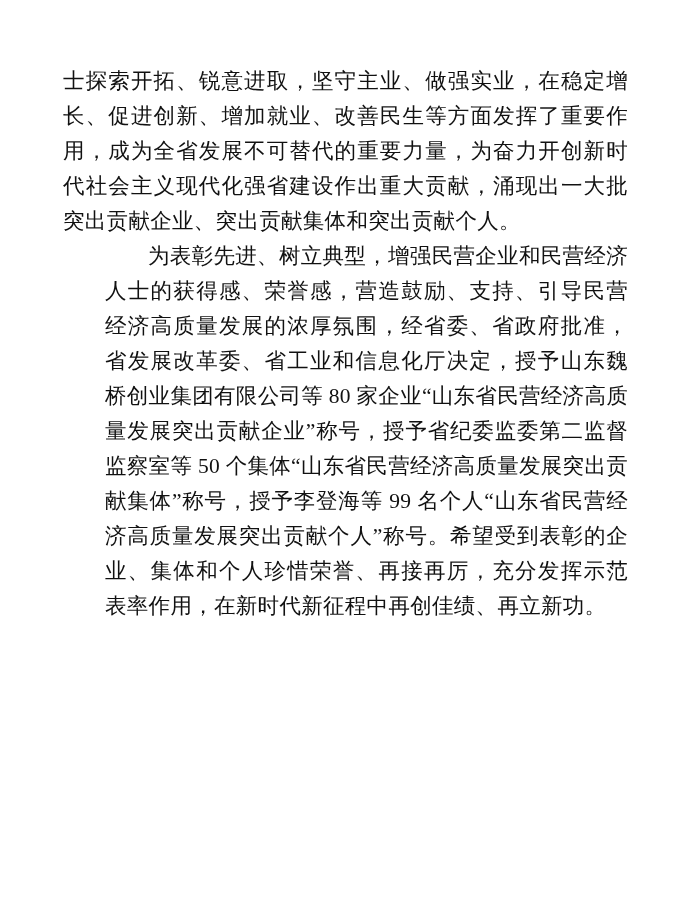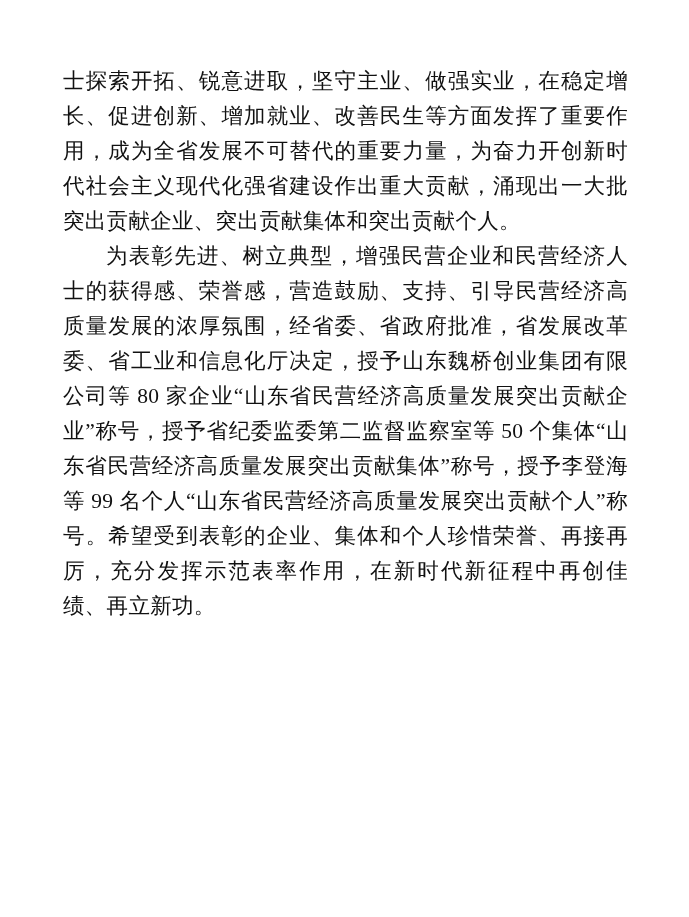--- a/index.html
+++ b/index.html
@@ -26,20 +26,21 @@
     text-align: justify;
     text-justify: inter-ideograph;
     letter-spacing: 0.3px;
   }
   .content p {
     margin: 0;
     padding: 0;
   }
   .content p.indent {
     text-indent: 2em;
+    margin-left: 42px;
   }
   .page-number {
     position: absolute;
     left: 93px;
     top: 852px;
     font-size: 17px;
     letter-spacing: 3px;
     color: #222222;
     font-family: "Liberation Serif", "DejaVu Serif", serif;
   }

